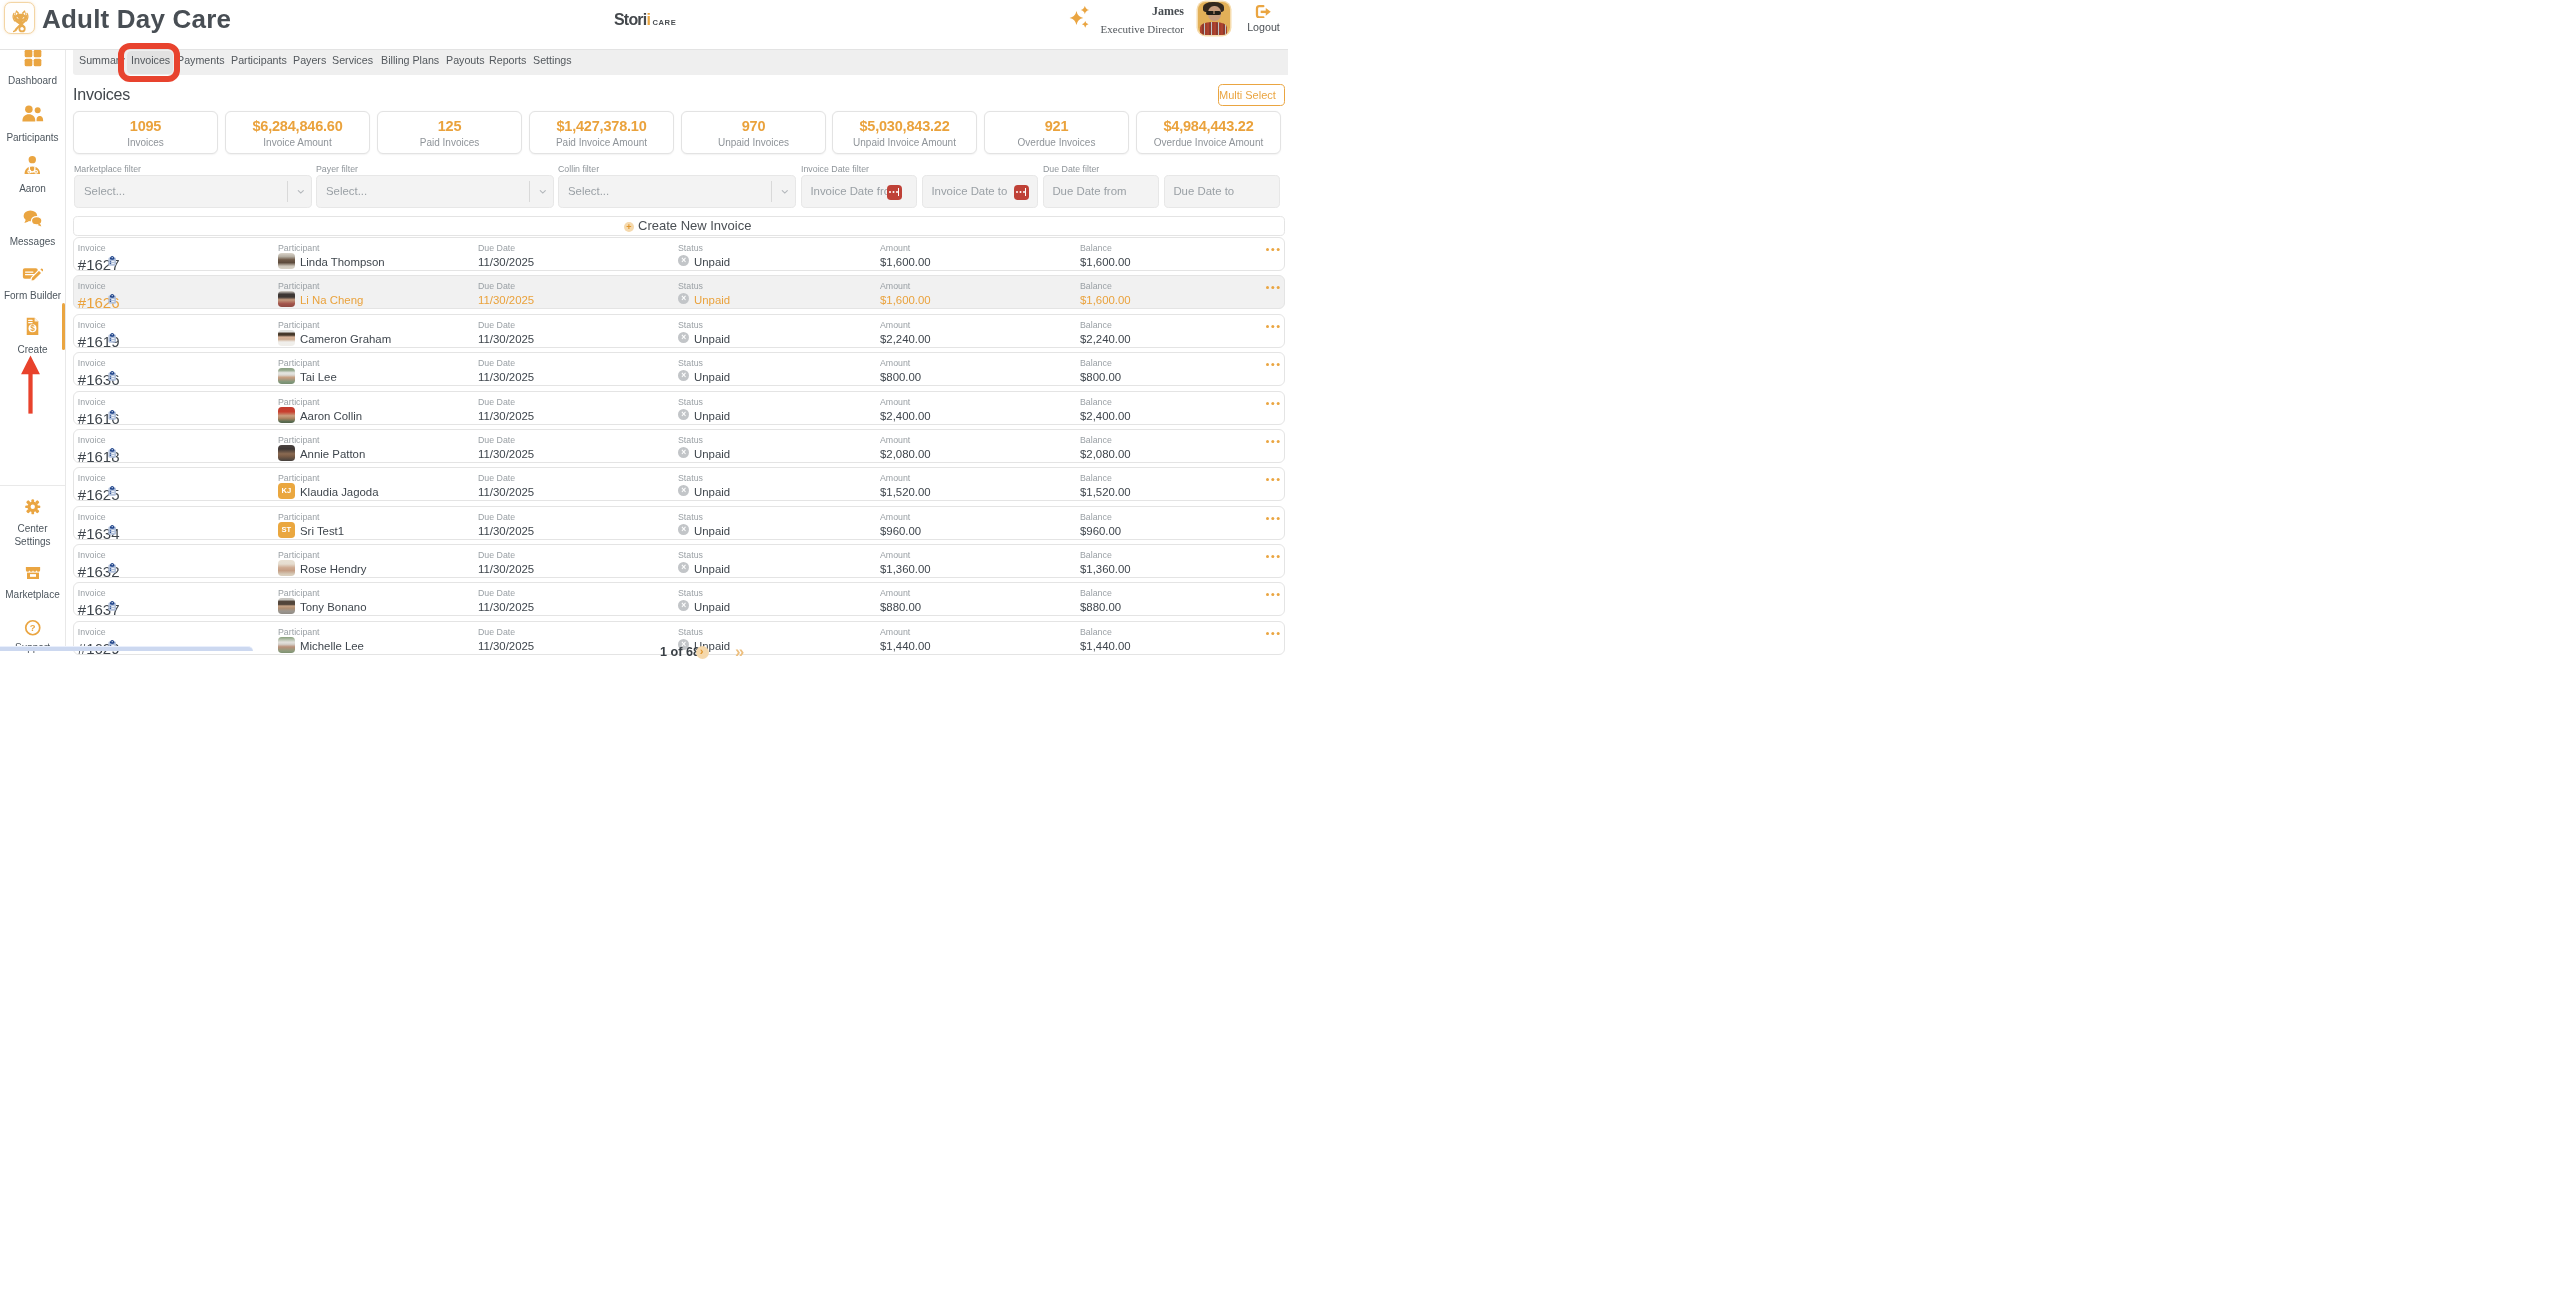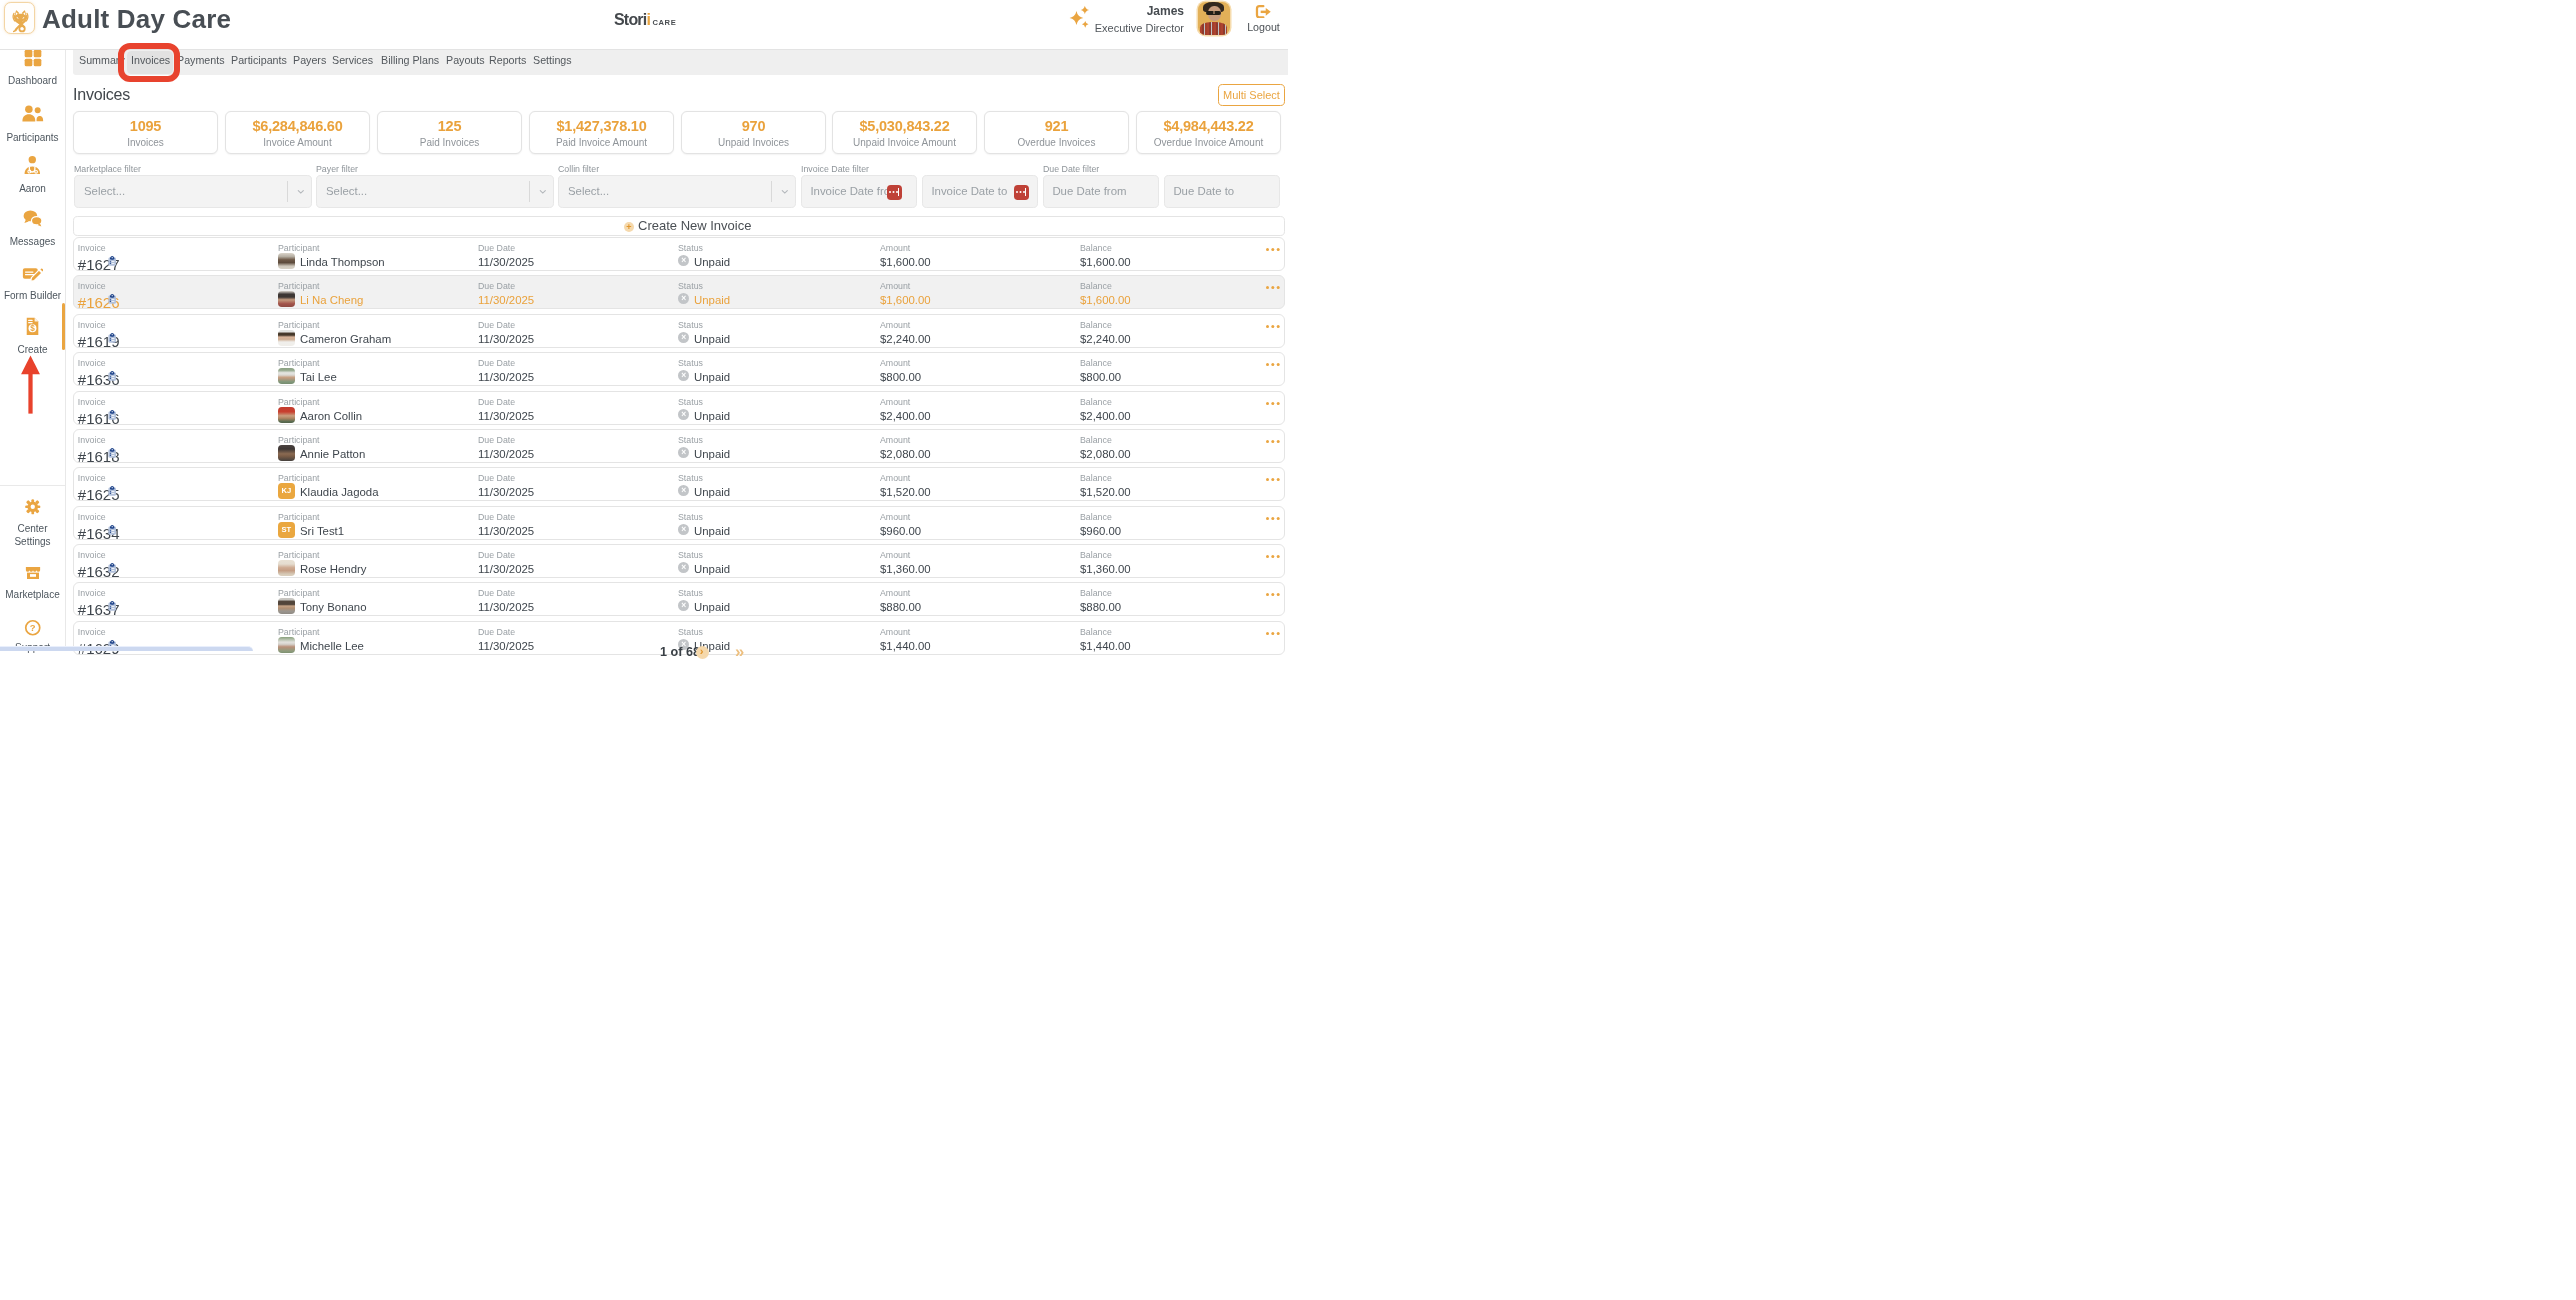--- a/index.html
+++ b/index.html
@@ -9,21 +9,21 @@
 #header { position:absolute; left:0; top:0; width:1288px; height:50px; background:#fff;
   border-bottom:0.8px solid #e3e3e3; z-index:5; }
 #logobox { position:absolute; left:3.8px; top:2.3px; width:31px; height:32px; border:0.8px solid #f3d5a4;
   border-radius:6.9px; background:#fffefd; box-shadow:0 0 2.3px rgba(240,190,120,.5); }
 #apptitle { position:absolute; left:42px; top:3.8px; font-size:26px; font-weight:700; color:#484e54;
   letter-spacing:0.2px; }
 #storii { position:absolute; left:614px; top:11.4px; font-size:16px; font-weight:700; color:#44484c;
   letter-spacing:-0.8px; }
 #storii .oi { color:#eaa541; }
 #storii .care { font-size:7.6px; font-weight:700; color:#4a4e52; letter-spacing:0.6px; margin-left:2.3px; }
-#james { position:absolute; right:104px; top:3.8px; text-align:right; color:#474c51; }
+#james { position:absolute; right:104px; top:3.8px; text-align:right; color:#474c51;font-family:Liberation Serif, serif; }
 #james .n { font-size:12px; font-weight:700; }
 #james .r { font-size:11px; font-weight:400; margin-top:3.8px; color:#51565b; }
 #avatar { position:absolute; left:1198px; top:1.5px; width:32px; height:33px; border-radius:7.6px;
   background:#e2b058; box-shadow:0 0 0 1.5px #f6dcae; overflow:hidden; }
 #avatar .hair{ position:absolute; left:5.3px; top:0px; width:21px; height:10.7px; border-radius:46% 46% 22% 22%; background:#33281e; }
 #avatar .face{ position:absolute; left:9.5px; top:4.6px; width:13px; height:14.5px; border-radius:46%; background:#c79c7e; }
 #avatar .gl{ position:absolute; left:8.4px; top:9px; width:15px; height:4.2px; border-radius:1.9px; background:#211d19; }
 #avatar .gl:after{ content:""; position:absolute; left:6.5px; top:0.9px; width:2px; height:2.3px; background:#c79c7e; opacity:.55; }
 #avatar .sh{ position:absolute; left:2.3px; top:20px; width:27px; height:13px; border-radius:42% 42% 0 0;
   background:repeating-linear-gradient(90deg,#ad432f 0 2.3px,#8e3a2c 2.3px 3.8px,#bdc3c6 3.8px 5px,#a33f2c 5px 6.9px); }
@@ -39,21 +39,21 @@
 
 #tabbar { position:absolute; left:73px; top:46px; width:1215px; height:29px; background:#efefef;
   border-radius:3px 0 0 3px; }
 .tab { position:absolute; top:0; height:29px; line-height:29px; font-size:10.7px; color:#53585d; }
 #activepill { position:absolute; left:54px; top:4.6px; width:46px; height:23.6px; background:#e2e2e2; border-radius:4.6px; }
 #redring { position:absolute; left:118px; top:43px; width:62px; height:39px; border:6px solid #e8432e;
   border-radius:12px; z-index:6; }
 #pagetitle { position:absolute; left:73px; top:86px; font-size:16px; font-weight:500; color:#42474c;
   letter-spacing:-0.2px; }
 #multisel { position:absolute; left:1218px; top:84px; width:67px; height:22px; border:0.8px solid #eaa541;
-  border-radius:4.6px; color:#eaa541; font-size:11px; text-align:center; line-height:20.6px; background:#fff; }
+  border-radius:4.6px; color:#eaa541; font-size:11px; text-align:left; line-height:20.6px; background:#fff; }
 
 .card { position:absolute; top:111px; width:145px; height:43px; background:#fff; border:0.8px solid #e3e3e3;
   border-radius:6px; text-align:center; box-shadow:0 0.8px 1.5px rgba(0,0,0,.05); }
 .card .v { font-size:14.5px; font-weight:600; color:#eaa23c; margin-top:6px; letter-spacing:-0.2px; }
 .card .l { font-size:10px; color:#8f9499; margin-top:3px; }
 
 .flabel { position:absolute; top:164px; font-size:8.8px; color:#8f959a; }
 .fsel { position:absolute; top:175px; height:33px; background:#f3f3f3; border:0.8px solid #e7e7e7;
   border-radius:4.6px; }
 .fsel .ph { position:absolute; left:9px; top:9px; font-size:11.4px; color:#9aa0a5; }

